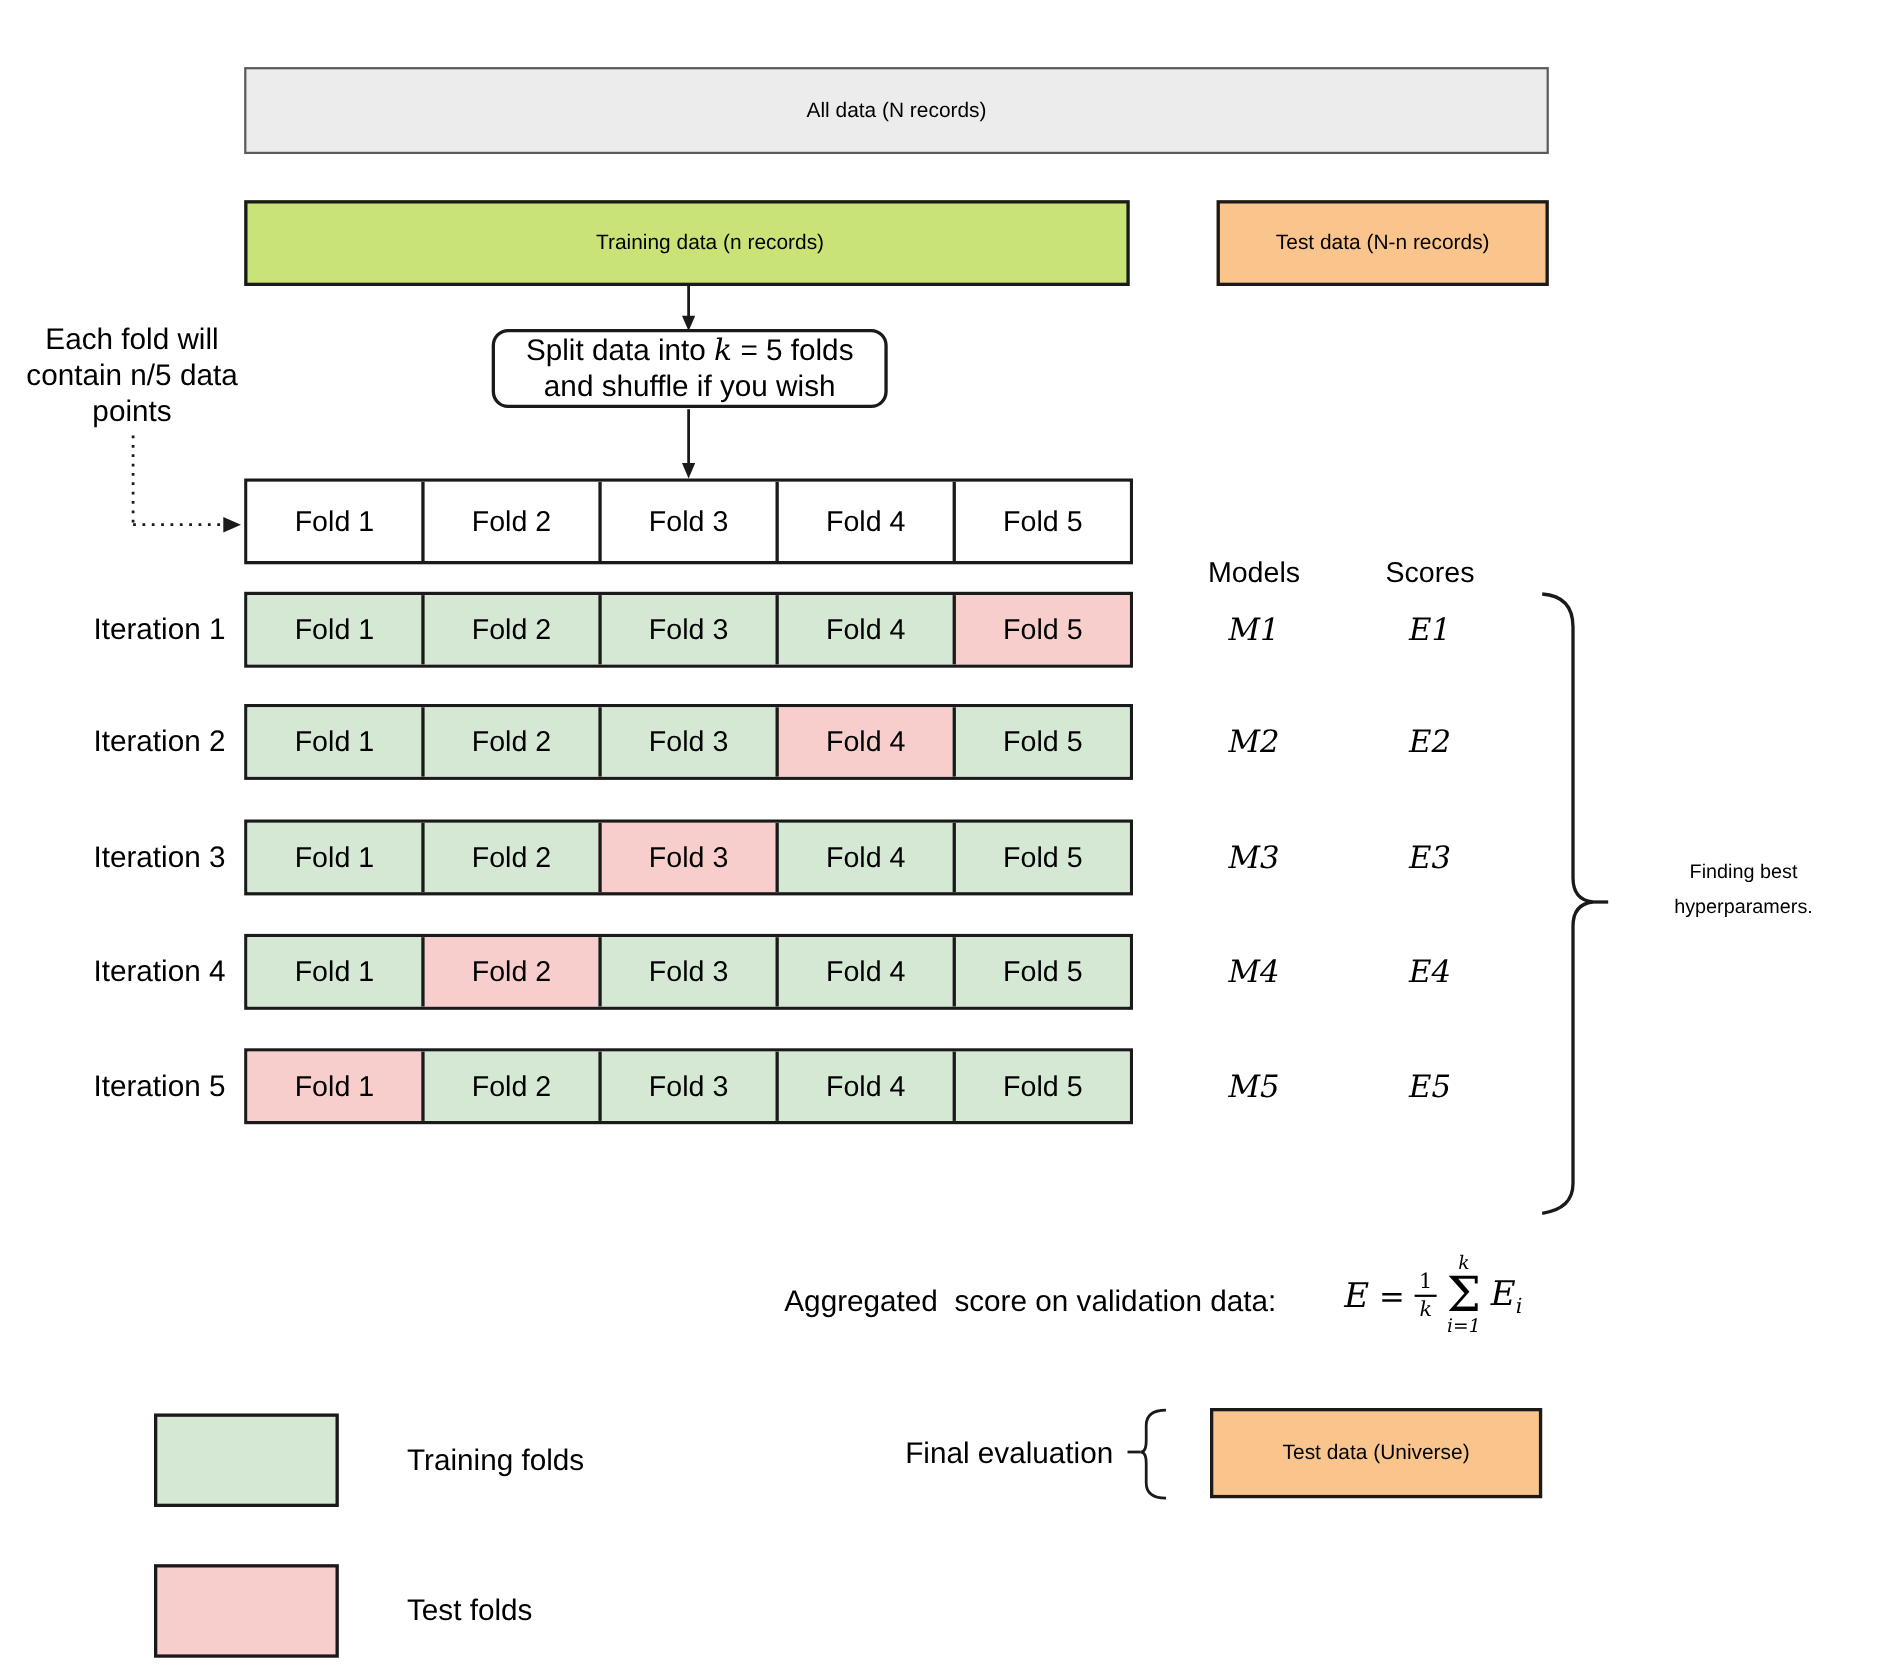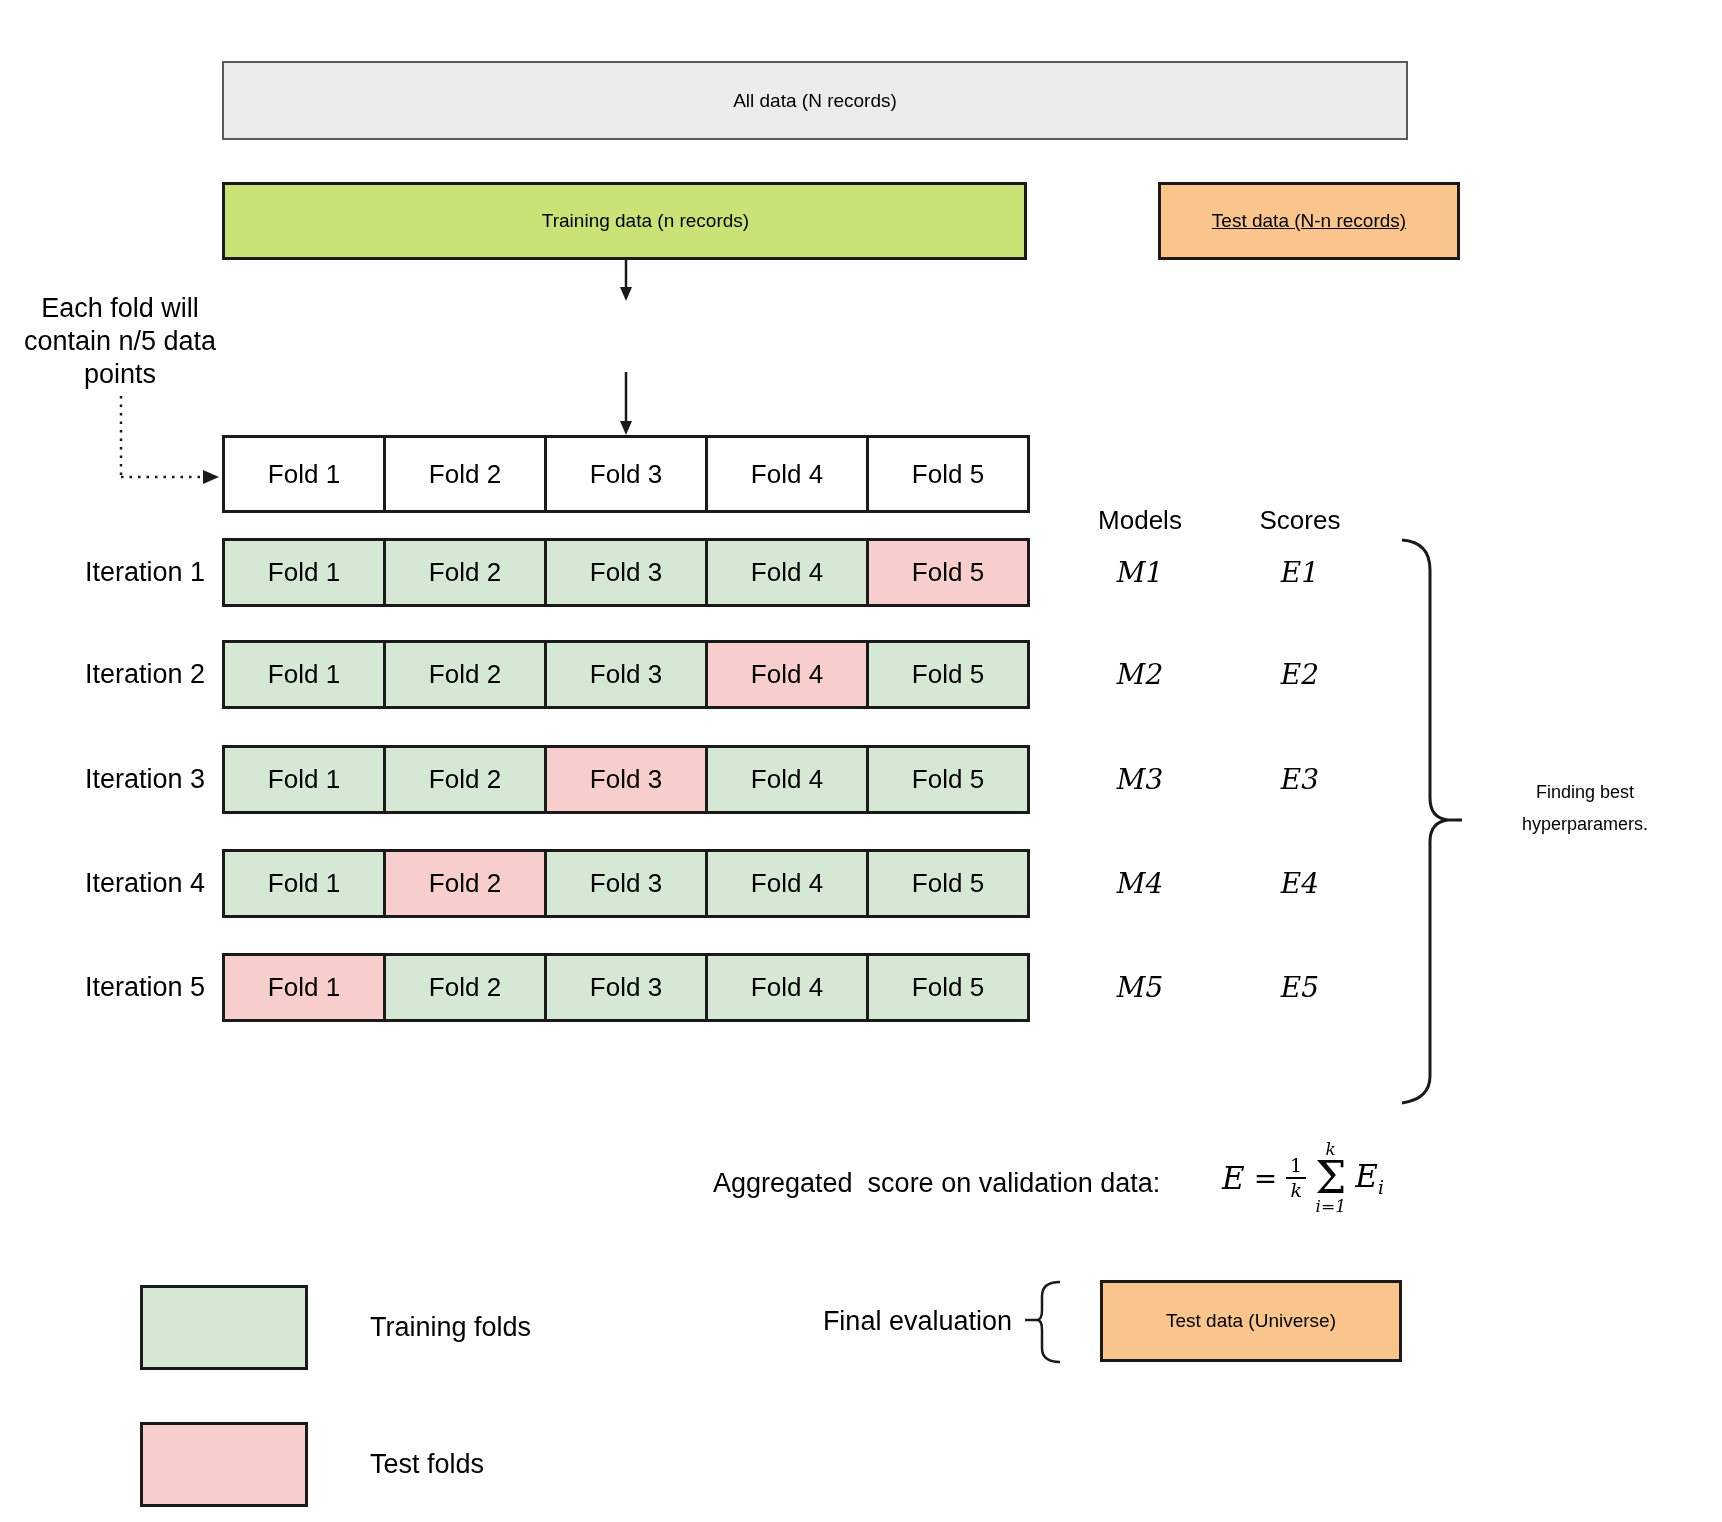--- a/index.html
+++ b/index.html
@@ -64,29 +64,35 @@
 <div class="canvas">
 
   <div class="box b-gray" style="left:222px;top:61px;width:1186px;height:79px;">
     <span>All data (N records)</span>
   </div>
 
   <div class="box b-lime" style="left:222px;top:182px;width:805px;height:78px;">
     <span>Training data (n records)</span>
   </div>
 
-  <div class="box b-orange" style="left:1158px;top:182px;width:302px;height:78px;text-decoration:underline;">
+  <div class="box b-orange" style="left:1106px;top:182px;width:302px;height:78px;">
     <span>Test data (N-n records)</span>
   </div>
 
   <svg style="left:617px;top:258px;" width="18" height="43" viewBox="0 0 18 43">
     <line x1="9" y1="0" x2="9" y2="30" stroke="#1a1a1a" stroke-width="2.5"></line>
     <polygon points="3,29 15,29 9,43" fill="#1a1a1a"></polygon>
   </svg>
 
+  <div class="box split" style="left:447px;top:299px;width:360px;height:72px;">
+    <div>
+      <span>Split data into </span><span class="mk">k</span><span> = 5 folds</span>
+    </div>
+    <div>and shuffle if you wish</div>
+  </div>
 
   <svg style="left:617px;top:372px;" width="18" height="63" viewBox="0 0 18 63">
     <line x1="9" y1="0" x2="9" y2="50" stroke="#1a1a1a" stroke-width="2.5"></line>
     <polygon points="3,49 15,49 9,63" fill="#1a1a1a"></polygon>
   </svg>
 
   <div class="note" style="left:10px;top:292px;width:220px;">
     <div>Each fold will</div>
     <div>contain n/5 data</div>
     <div>points</div>

